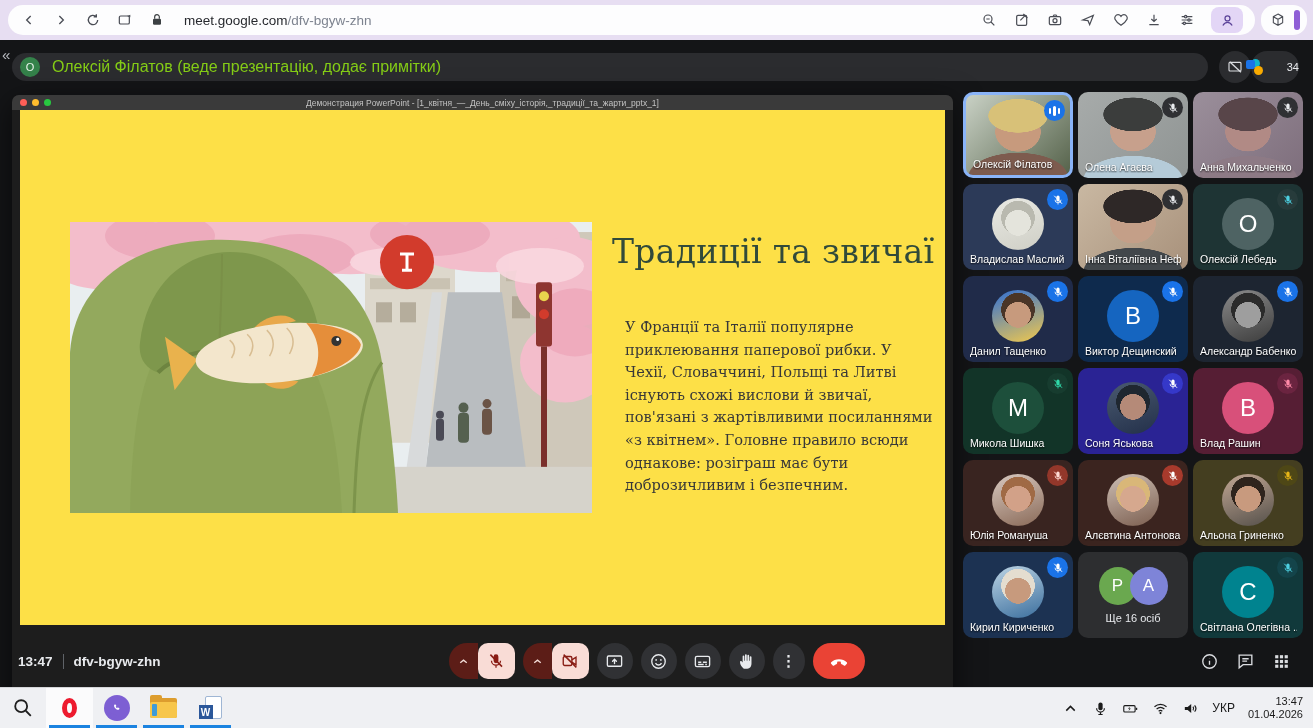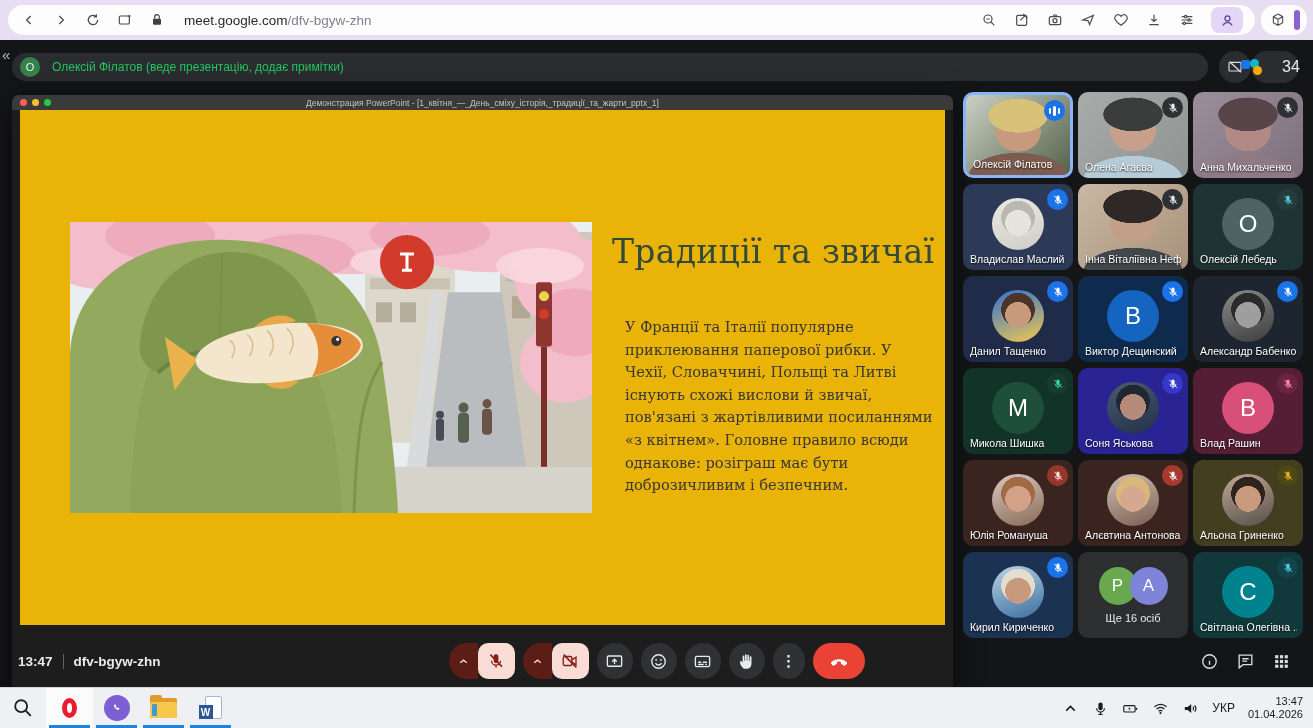--- a/index.html
+++ b/index.html
@@ -23,41 +23,41 @@
   .purple-handle { width:6px; height:20px; border-radius:3px; background:#8f5fd6; }
 
   
   .meet { position:absolute; left:0; top:40px; width:1313px; height:647px; background:#141517; }
   .collapse { position:absolute; left:2px; top:6px; color:#b9bcc2; font-size:15px; cursor:pointer; }
 
   .banner { position:absolute; left:12px; top:13px; right:105px; height:28px; background:#2b2c2f; border-radius:14px;
             display:flex; align-items:center; padding:0 8px; gap:12px; }
   .banner-avatar { width:20px; height:20px; border-radius:50%; background:#34824a; color:#e9f4ec; font-size:11px;
                    display:flex; align-items:center; justify-content:center; }
-  .banner-text { color:#22c55e; font-size:12px; }
+  .banner-text { color:#84cc16; font-size:16px; }
   .banner-btn { position:absolute; top:11px; height:32px; background:#2b2c2f; border-radius:16px; border:none;
                 display:flex; align-items:center; justify-content:center; color:#dadce0; cursor:pointer; }
   .banner-btn.b1 { right:62px; width:32px; }
   .banner-btn.b2 { right:14px; width:48px; gap:4px; }
   .mini-cluster { position:relative; width:16px; height:16px; }
   .mini-cluster i { position:absolute; width:9px; height:9px; border-radius:50%; }
   .mini-cluster i:nth-child(1){ left:0; top:0; background:#12b5cb; }
   .mini-cluster i:nth-child(2){ right:0; top:1px; background:#1a73e8; border-radius:2px; }
   .mini-cluster i:nth-child(3){ left:3px; bottom:0; background:#f9ab00; }
-  .banner-count { font-size:16px; color:#e8eaed;margin-left:28px; }
+  .banner-count { font-size:11px; color:#e8eaed;margin-left:28px; }
 
   
   .ppt { position:absolute; left:12px; top:55px; width:941px; height:691px; background:#1d1d1d; border-radius:7px;
          box-shadow:0 8px 30px rgba(0,0,0,.6); }
   .ppt-titlebar { position:relative; height:15px; background:#3a3a3a; border-radius:7px 7px 0 0;
                   display:flex; align-items:center; justify-content:center; }
   .tl { position:absolute; top:4px; width:7px; height:7px; border-radius:50%; }
   .tl.red { left:8px; background:#ff5f57; } .tl.yellow { left:20px; background:#febc2e; } .tl.green { left:32px; background:#28c840; }
   .ppt-title { font-size:8.5px; color:#c3c3c3; white-space:nowrap; }
-  .slide { position:absolute; left:8px; top:15px; width:925px; height:515px; background:#eab308; overflow:hidden; }
+  .slide { position:absolute; left:8px; top:15px; width:925px; height:515px; background:#fde047; overflow:hidden; }
   .slide-img { position:absolute; left:50px; top:112px; width:522px; height:291px; overflow:hidden; }
   .slide-img svg { display:block; width:100%; height:100%; }
   .slide-title { position:absolute; left:592px; top:122px; width:330px; font-family:"DejaVu Serif", serif;
                  font-size:33px; font-weight:500; color:#314a3a; letter-spacing:.3px; }
   .slide-body { position:absolute; left:605px; top:206px; width:312px; font-family:"DejaVu Serif", serif;
                 font-size:14.6px; line-height:22.6px; color:#383838; }
 
   
   .grid { position:absolute; left:963px; top:52px; width:350px; display:grid;
           grid-template-columns:repeat(3,110px); gap:6px 5px; }

